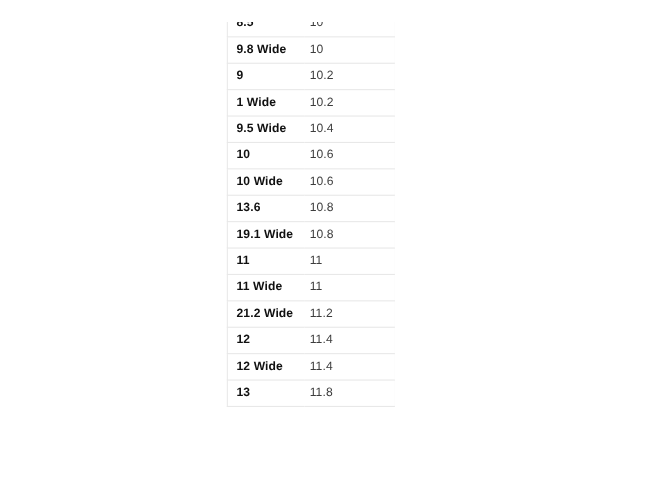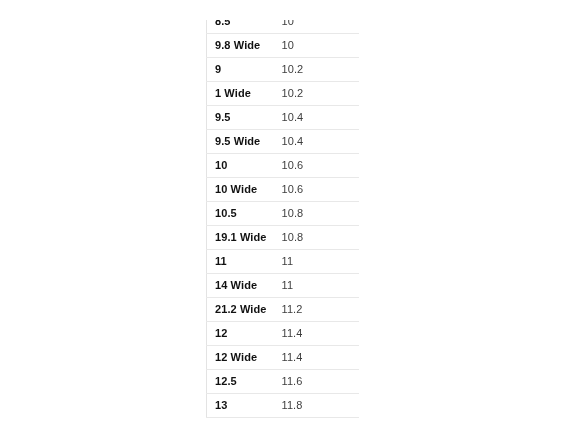--- a/index.html
+++ b/index.html
@@ -92,67 +92,59 @@
           </tr>
           <tr>
             <td class="cell-size">9</td>
             <td class="cell-value">10.2</td>
           </tr>
           <tr>
             <td class="cell-size">1 Wide</td>
             <td class="cell-value">10.2</td>
           </tr>
           <tr>
-            <td class="cell-size">9.5</td>
-            <td class="cell-value">10.4</td>
-          </tr>
-          <tr>
             <td class="cell-size">9.5 Wide</td>
             <td class="cell-value">10.4</td>
           </tr>
           <tr>
             <td class="cell-size">10</td>
             <td class="cell-value">10.6</td>
           </tr>
           <tr>
             <td class="cell-size">10 Wide</td>
             <td class="cell-value">10.6</td>
           </tr>
           <tr>
-            <td class="cell-size">10.5</td>
+            <td class="cell-size">13.6</td>
             <td class="cell-value">10.8</td>
           </tr>
           <tr>
             <td class="cell-size">19.1 Wide</td>
             <td class="cell-value">10.8</td>
           </tr>
           <tr>
             <td class="cell-size">11</td>
             <td class="cell-value">11</td>
           </tr>
           <tr>
-            <td class="cell-size">14 Wide</td>
+            <td class="cell-size">11 Wide</td>
             <td class="cell-value">11</td>
           </tr>
           <tr>
             <td class="cell-size">21.2 Wide</td>
             <td class="cell-value">11.2</td>
           </tr>
           <tr>
             <td class="cell-size">12</td>
             <td class="cell-value">11.4</td>
           </tr>
           <tr>
             <td class="cell-size">12 Wide</td>
             <td class="cell-value">11.4</td>
           </tr>
           <tr>
-            <td class="cell-size">12.5</td>
-            <td class="cell-value">11.6</td>
-          </tr>
-          <tr>
             <td class="cell-size">13</td>
             <td class="cell-value">11.8</td>
           </tr>
         </tbody>
     </table>
   </div>
 </div>
 
 </body></html>

